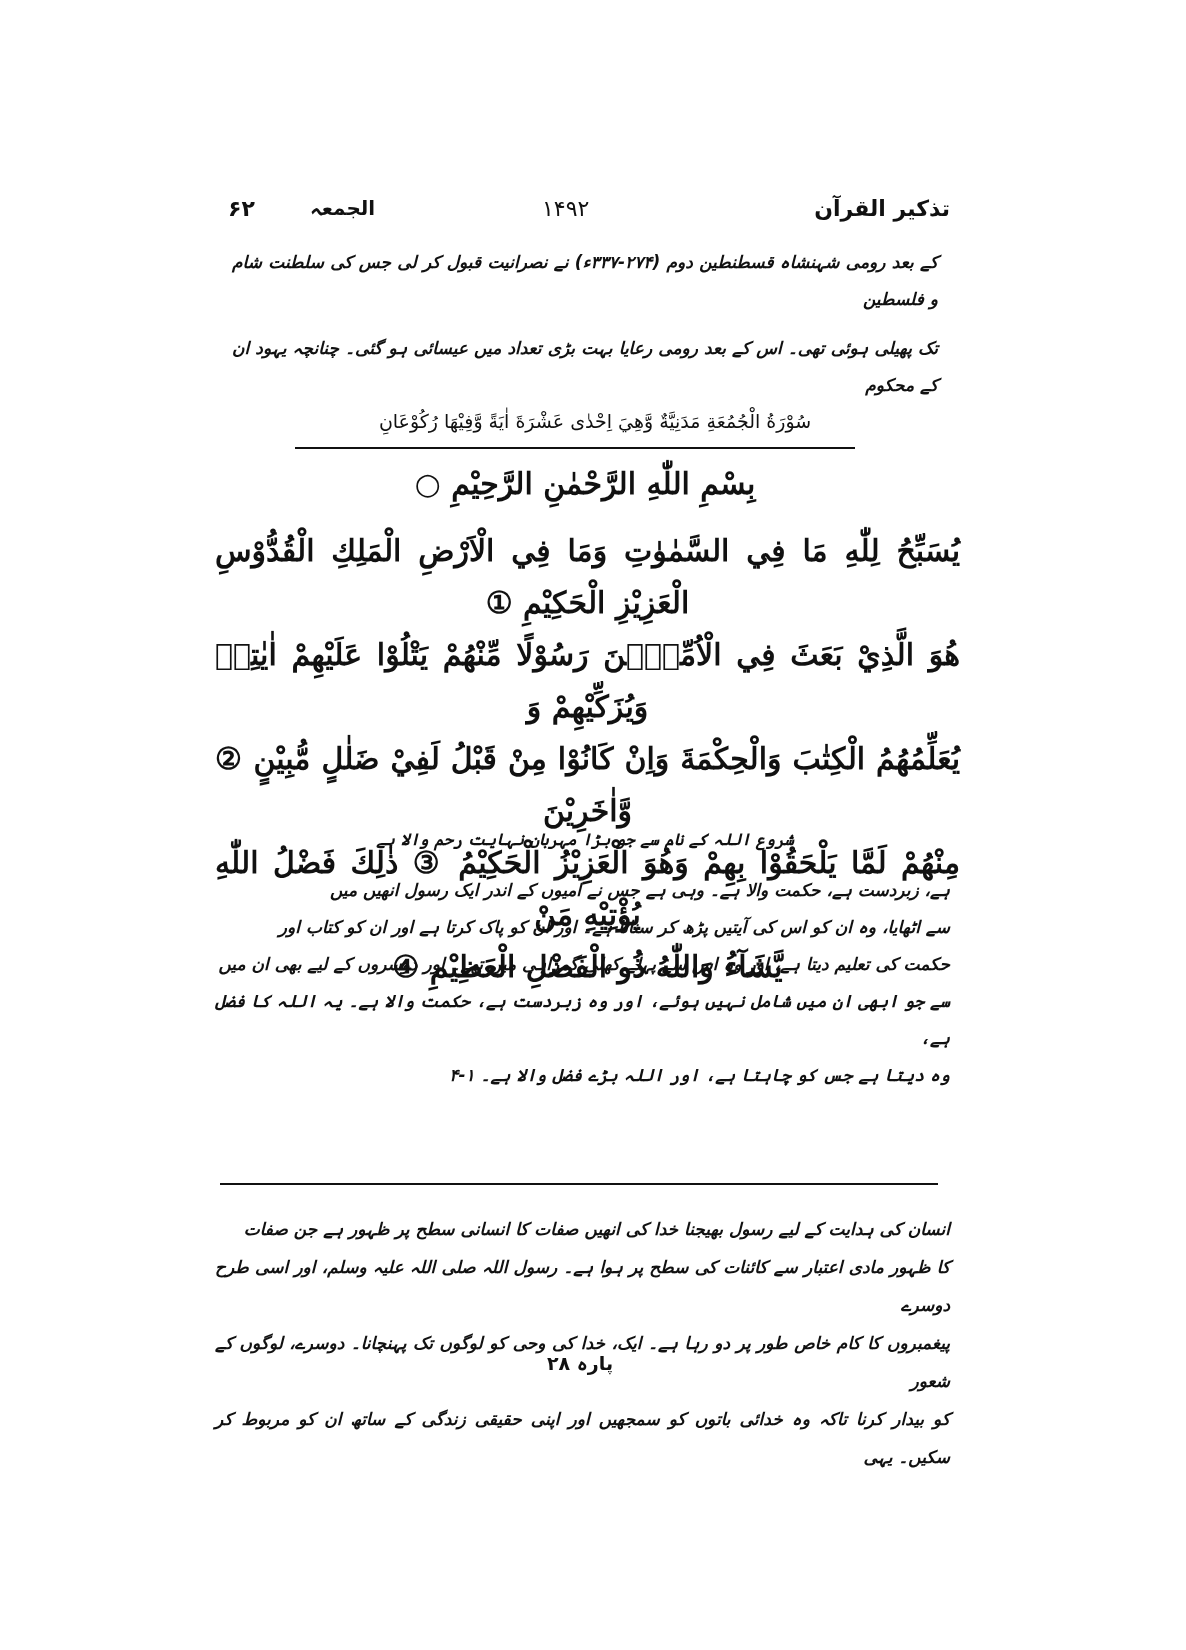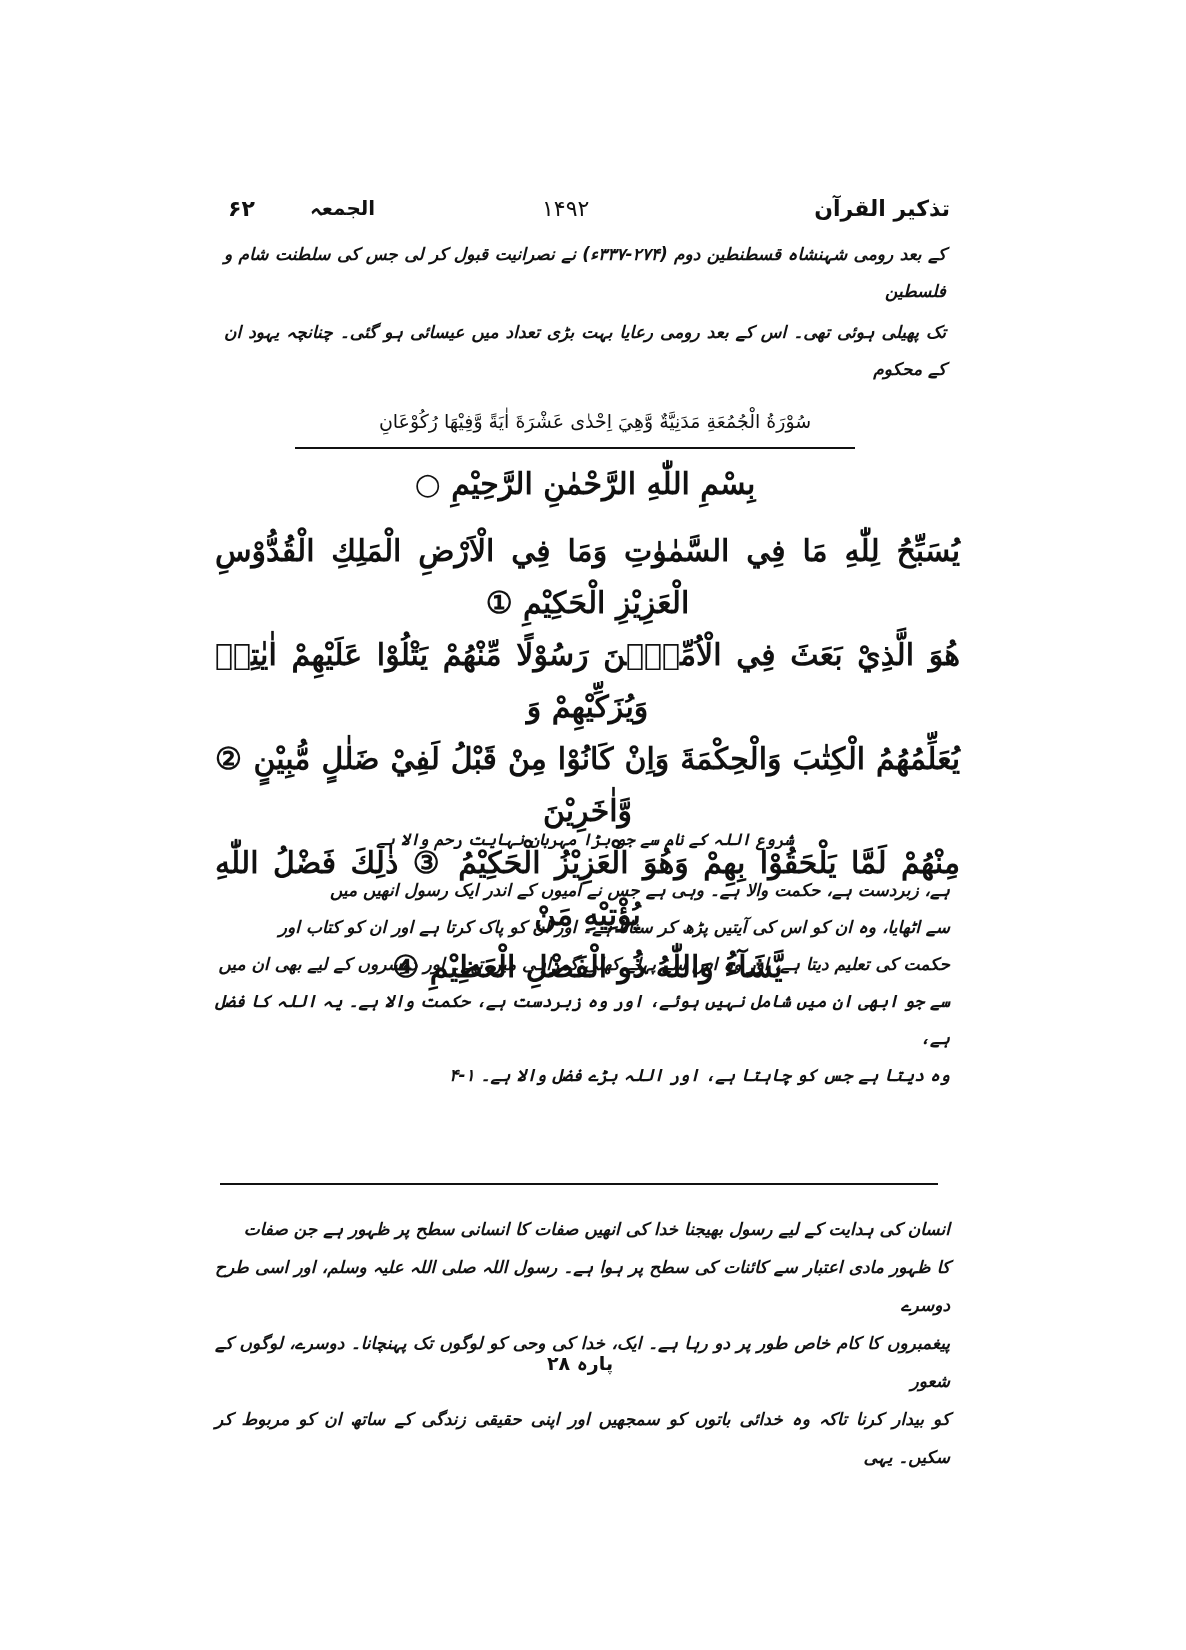--- a/index.html
+++ b/index.html
@@ -8,21 +8,21 @@
       font-family: "DejaVu Sans", sans-serif; color: #111111;
     }
     .page { position: absolute; left: 0; top: 0; width: 1186px; height: 1650px; }
     .rtl { direction: rtl; unicode-bidi: embed; }
     .header { position: absolute; top: 196px; left: 220px; width: 730px; height: 34px; }
     .h-book { position: absolute; right: 0; top: 0; font-size: 22px; font-weight: bold; }
     .h-num { position: absolute; left: 310px; top: 0; font-size: 22px; font-weight: normal; margin-left: 12px; }
     .h-surah { position: absolute; left: 90px; top: 0; font-size: 20px; font-weight: bold; }
     .h-page { position: absolute; left: 8px; top: 0; font-size: 22px; font-weight: bold; }
     .intro { position: absolute; top: 232px; left: 220px; width: 730px; font-size: 17px; line-height: 37px; font-style: italic; font-weight: bold; text-align: justify; }
-    .intro p { margin: 4px; }
+    .intro p { margin: 12px; }
     .surah-title { position: absolute; top: 410px; left: 290px; width: 610px; text-align: center; font-size: 19px; font-weight: normal; }
     .title-rule { position: absolute; top: 447px; left: 295px; width: 560px; height: 2px; background: #111; }
     .bismillah { position: absolute; top: 466px; left: 220px; width: 730px; text-align: center; font-size: 30px; font-weight: bold; font-family: "DejaVu Serif", serif; }
     .arabic { position: absolute; top: 525px; left: 215px; width: 745px; font-family: "DejaVu Serif", serif; font-size: 30px; font-weight: bold; line-height: 52px; text-align: justify; text-align-last: center; }
     .arabic p { margin: 0; }
     .trans-heading { position: absolute; top: 830px; left: 220px; width: 730px; text-align: center; font-size: 16px; font-style: italic; font-weight: bold; }
     .translation { position: absolute; top: 872px; left: 215px; width: 735px; font-size: 17px; line-height: 37px; font-style: italic; font-weight: bold; text-align: justify; }
     .translation p { margin: 0; }
     .commentary-rule { position: absolute; top: 1183px; left: 220px; width: 718px; height: 2px; background: #111; }
     .commentary { position: absolute; top: 1210px; left: 215px; width: 735px; font-size: 17px; line-height: 38px; font-style: italic; font-weight: bold; text-align: justify; }

